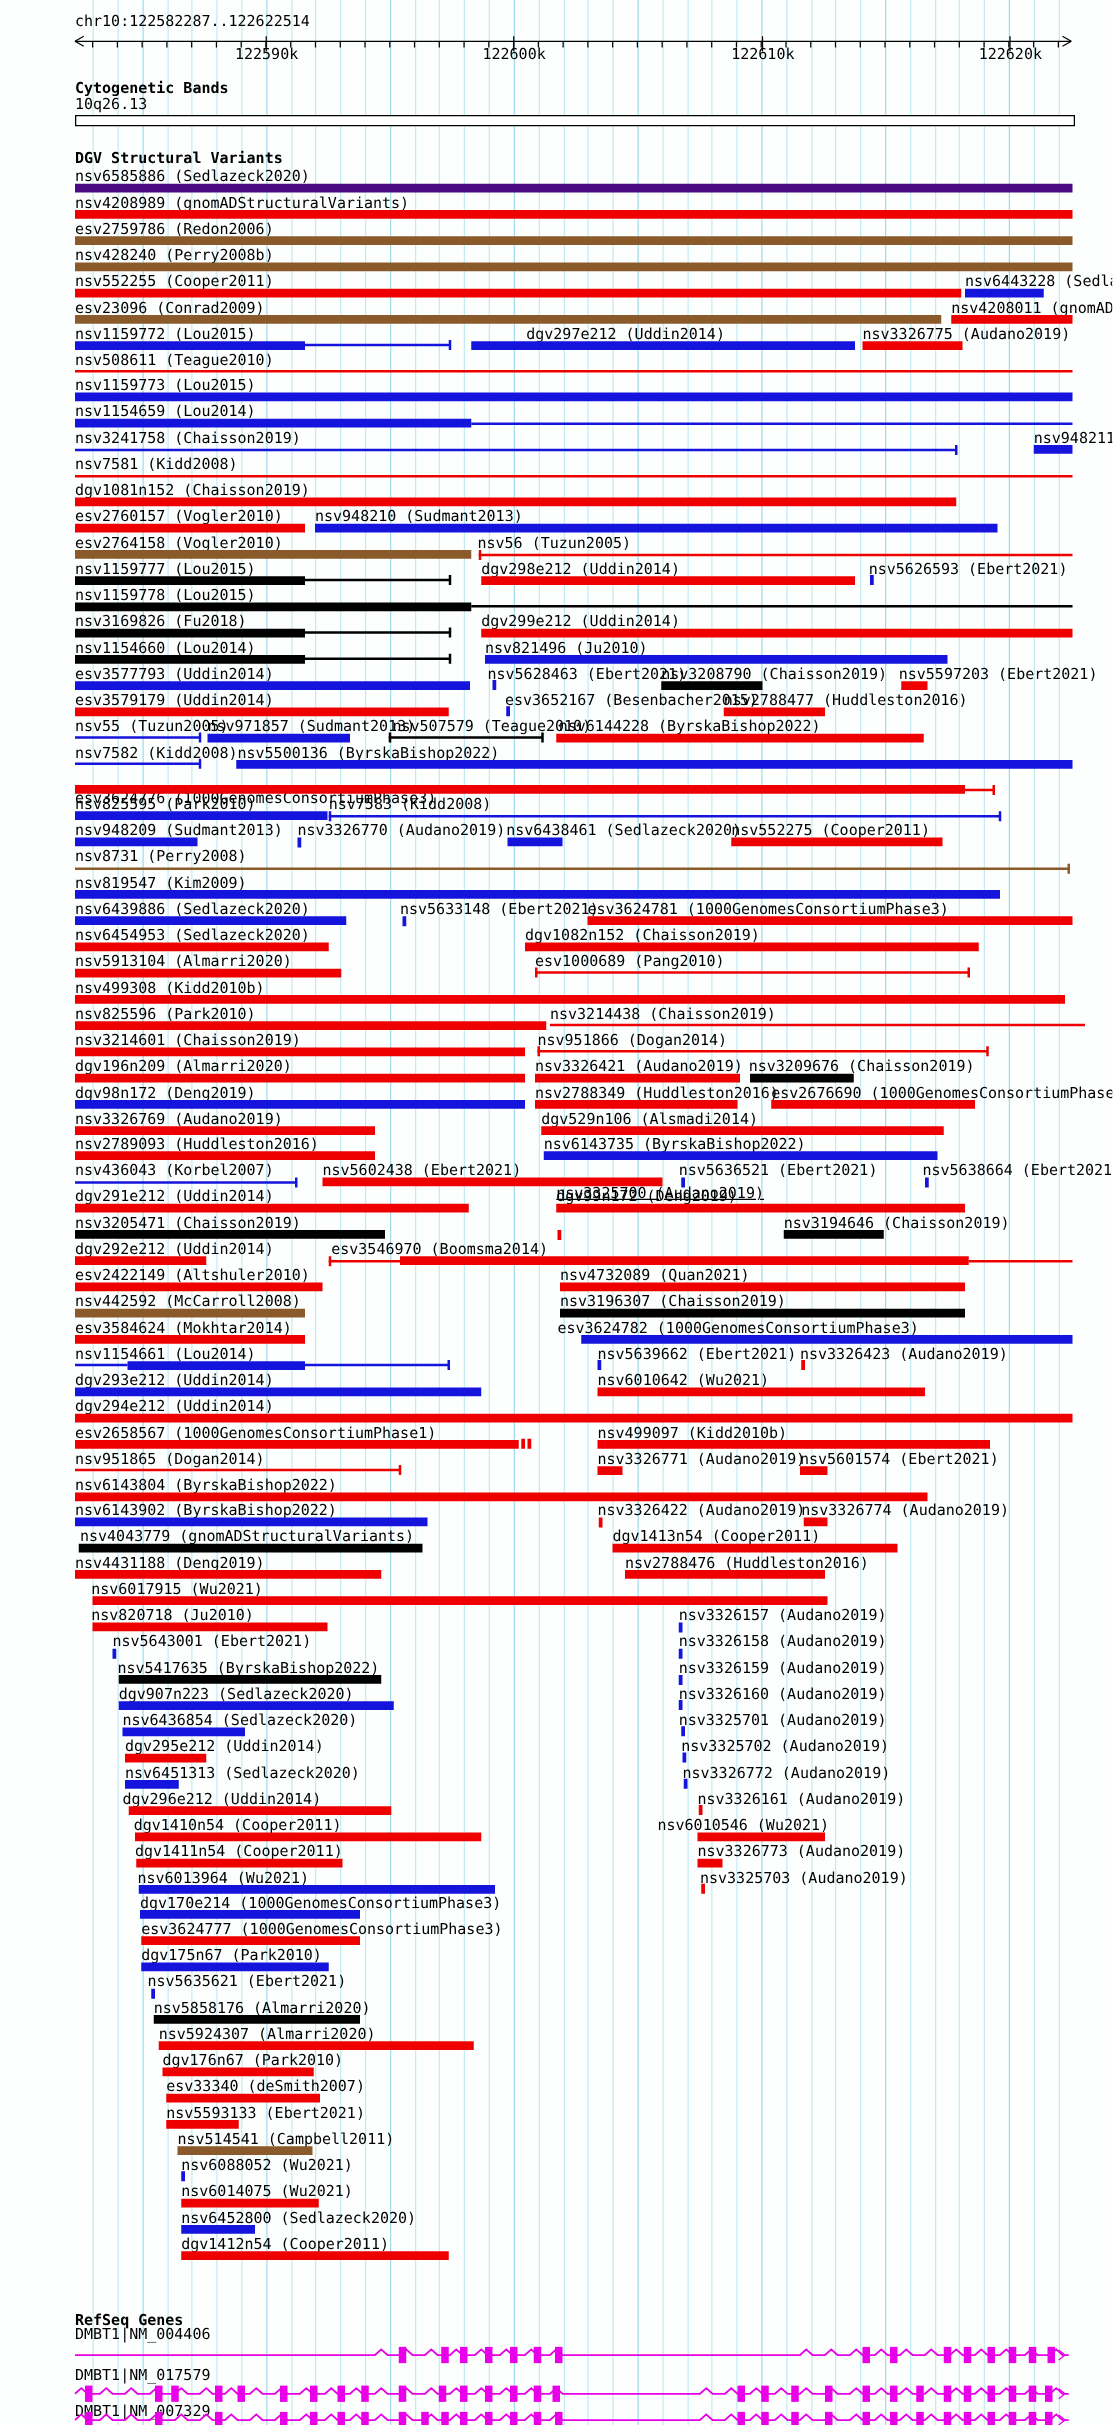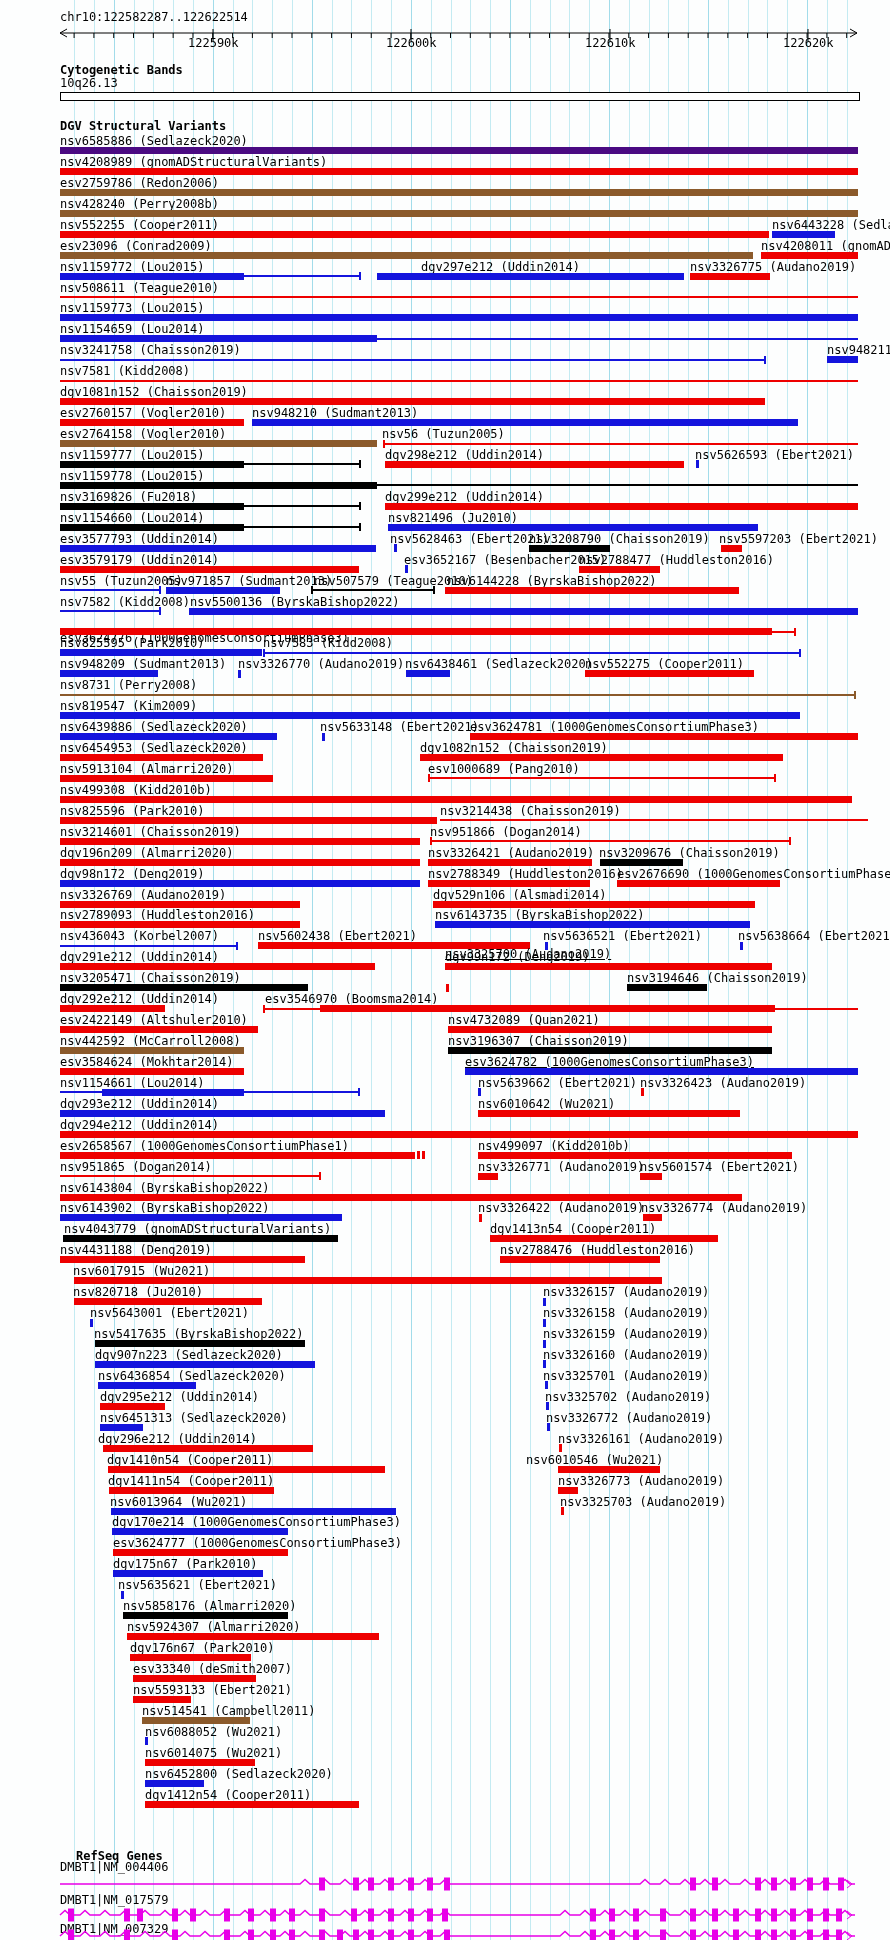--- a/index.html
+++ b/index.html
@@ -420,21 +420,21 @@
         <div class="bar" style="left: 448px; width: 324px; top: 1026.1px; background: rgb(238, 0, 0);"></div>
       </div>
       <div>
         <div class="lbl" style="left: 60px; top: 1036px;">nsv442592 (McCarroll2008)</div>
         <div class="lbl" style="left: 448px; top: 1036px;">nsv3196307 (Chaisson2019)</div>
         <div class="bar" style="left: 60px; width: 184px; top: 1047px; background: rgb(139, 90, 43);"></div>
         <div class="bar" style="left: 448px; width: 324px; top: 1047px; background: rgb(0, 0, 0);"></div>
       </div>
       <div>
         <div class="lbl" style="left: 60px; top: 1056.9px;">esv3584624 (Mokhtar2014)</div>
-        <div class="lbl" style="left: 465px; top: 1056.9px; text-decoration: underline;">esv3624782 (1000GenomesConsortiumPhase3)</div>
+        <div class="lbl" style="left: 446px; top: 1056.9px;">esv3624782 (1000GenomesConsortiumPhase3)</div>
         <div class="bar" style="left: 60px; width: 184px; top: 1067.9px; background: rgb(238, 0, 0);"></div>
         <div class="bar" style="left: 465px; width: 393px; top: 1067.9px; background: rgb(20, 20, 221);"></div>
       </div>
       <div>
         <div class="lbl" style="left: 60px; top: 1077.8px;">nsv1154661 (Lou2014)</div>
         <div class="lbl" style="left: 478px; top: 1077.8px;">nsv5639662 (Ebert2021)</div>
         <div class="lbl" style="left: 640px; top: 1077.8px;">nsv3326423 (Audano2019)</div>
         <div class="tline" style="left: 60px; width: 42px; top: 1091.3px; background: rgb(20, 20, 221);"></div>
         <div class="bar" style="left: 102px; width: 142px; top: 1088.8px; background: rgb(20, 20, 221);"></div>
         <div class="tline" style="left: 244px; width: 115px; top: 1091.3px; background: rgb(20, 20, 221);"></div>
@@ -614,21 +614,21 @@
       <div>
         <div class="lbl" style="left: 145px; top: 1768.5px;">nsv6452800 (Sedlazeck2020)</div>
         <div class="bar" style="left: 145px; width: 59px; top: 1779.5px; background: rgb(20, 20, 221);"></div>
       </div>
       <div>
         <div class="lbl" style="left: 145px; top: 1789.5px;">dgv1412n54 (Cooper2011)</div>
         <div class="bar" style="left: 145px; width: 214px; top: 1800.5px; background: rgb(238, 0, 0);"></div>
       </div>
     </div>
 
-  <div class="hdr" style="left:60px;top:1850px;margin-left:16px;">RefSeq Genes</div>
+  <div class="hdr" style="left:60px;top:1850px;">RefSeq Genes</div>
   <div id="refseq-genes">
       <div class="lbl" style="left: 60px; top: 1862px;">DMBT1|NM_004406</div>
       <svg width="890" height="20" style="left: 0px; top: 1874px;">
         <path d="M 60 10 L 70 10 L 80 10 L 90 10 L 100 10 L 110 10 L 120 10 L 130 10 L 140 10 L 150 10 L 160 10 L 170 10 L 180 10 L 190 10 L 200 10 L 210 10 L 220 10 L 230 10 L 240 10 L 250 10 L 260 10 L 270 10 L 280 10 L 290 10 L 300 10 L 305 5.5 L 310 10 L 315 10 L 320 10 L 325 5.5 L 330 10 L 335 10 L 340 10 L 345 5.5 L 350 10 L 355 10 L 360 10 L 365 5.5 L 370 10 L 375 10 L 380 10 L 385 5.5 L 390 10 L 395 10 L 400 10 L 405 5.5 L 410 10 L 415 10 L 420 10 L 425 5.5 L 430 10 L 435 10 L 440 10 L 445 5.5 L 450 10 L 460 10 L 470 10 L 480 10 L 490 10 L 500 10 L 510 10 L 520 10 L 530 10 L 540 10 L 550 10 L 560 10 L 570 10 L 580 10 L 590 10 L 600 10 L 610 10 L 620 10 L 630 10 L 640 10 L 645 5.5 L 650 10 L 655 10 L 660 10 L 665 5.5 L 670 10 L 675 10 L 680 10 L 685 5.5 L 690 10 L 695 10 L 700 10 L 705 5.5 L 710 10 L 715 10 L 720 10 L 725 5.5 L 730 10 L 735 10 L 740 10 L 745 5.5 L 750 10 L 755 10 L 760 10 L 765 5.5 L 770 10 L 775 10 L 780 10 L 785 5.5 L 790 10 L 795 10 L 800 10 L 805 5.5 L 810 10 L 815 10 L 820 10 L 825 5.5 L 830 10 L 835 10 L 840 10 L 845 5.5 L 850 10 L 855 10 L 852 10" fill="none" stroke="#e800e8" stroke-width="1.4"></path>
         <rect x="319" y="3.5" width="6" height="13" fill="#e800e8"></rect>
         <rect x="353" y="3.5" width="6" height="13" fill="#e800e8"></rect>
         <rect x="368" y="3.5" width="6" height="13" fill="#e800e8"></rect>
         <rect x="388" y="3.5" width="6" height="13" fill="#e800e8"></rect>
         <rect x="408" y="3.5" width="6" height="13" fill="#e800e8"></rect>
         <rect x="427" y="3.5" width="6" height="13" fill="#e800e8"></rect>

